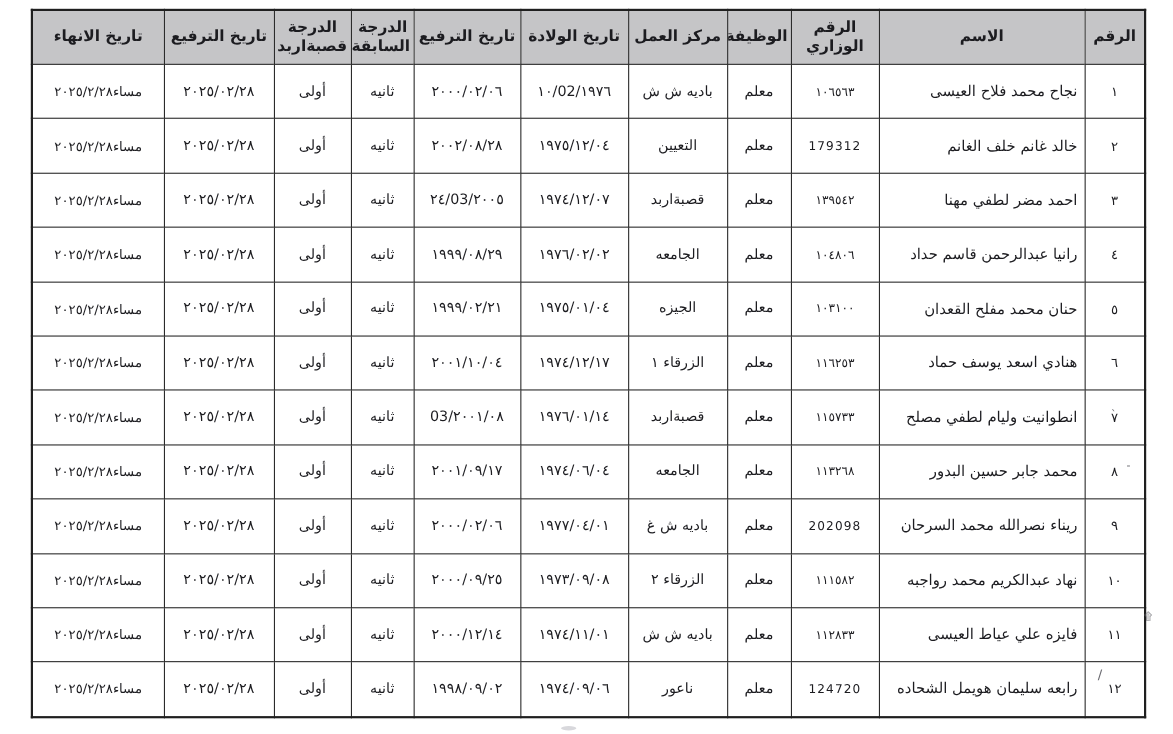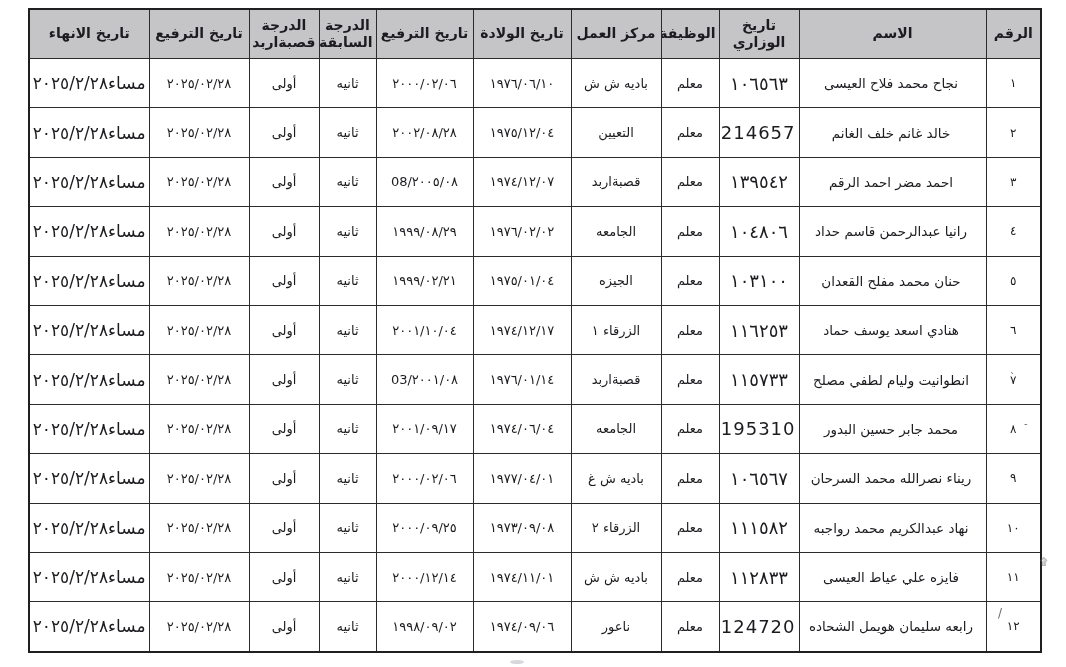--- a/index.html
+++ b/index.html
@@ -41,26 +41,27 @@
     font-size: 14px;
     line-height: 1.25;
     height: 46px;
   }
   .promo-table tbody td {
     height: 46.4px;
     font-size: 13px;
     background: #ffffff;
   }
   .promo-table tbody td.cell-name {
+    text-align: right;
     padding-right: 6px;
     font-size: 13.5px;
   }
   .promo-table tbody td.cell-num { font-size: 12px; }
-  .promo-table tbody td.cell-ministry_no { font-size: 18px; letter-spacing: 1px; }
-  .promo-table tbody td.cell-end_date { font-size: 17px; }
+  .promo-table tbody td.cell-ministry_no { font-size: 11px; letter-spacing: 1px; }
+  .promo-table tbody td.cell-end_date { font-size: 12px; }
   
   col.col-num { width: 55px; }
   col.col-name { width: 187px; }
   col.col-ministry_no { width: 80px; }
   col.col-job { width: 58px; }
   col.col-work_center { width: 90px; }
   col.col-birth_date { width: 98px; }
   col.col-appointment_date { width: 97px; }
   col.col-previous_grade { width: 57px; }
   col.col-due_grade { width: 70px; }
@@ -94,66 +95,66 @@
       <col class="col-appointment_date">
         <col class="col-previous_grade">
       <col class="col-due_grade">
         <col class="col-promotion_date">
         <col class="col-end_date">
     </colgroup>
     <thead>
       <tr id="header-row">
           <th>الرقم</th>
           <th>الاسم</th>
-          <th>تاريخ الوزاري</th>
+          <th>الرقم الوزاري</th>
           <th>الوظيفة</th>
           <th>مركز العمل</th>
           <th>تاريخ الولادة</th>
           <th>تاريخ الترفيع</th>
           <th>الدرجة السابقة</th>
           <th>الدرجة قصبةاربد</th>
           <th>تاريخ الترفيع</th>
           <th>تاريخ الانهاء</th>
         </tr>
     </thead>
     <tbody id="table-body">
         <tr>
           <td class="cell-num">١</td>
           <td class="cell-name">نجاح محمد فلاح العيسى</td>
           <td class="cell-ministry_no">١٠٦٥٦٣</td>
           <td class="cell-job">معلم</td>
           <td class="cell-work_center">باديه ش ش</td>
-          <td class="cell-birth_date">١٩٧٦/٠٦/١٠</td>
+          <td class="cell-birth_date">١٩٧٦/02/١٠</td>
           <td class="cell-appointment_date">٢٠٠٠/٠٢/٠٦</td>
           <td class="cell-previous_grade">ثانيه</td>
           <td class="cell-due_grade">أولى</td>
           <td class="cell-promotion_date">٢٠٢٥/٠٢/٢٨</td>
           <td class="cell-end_date">مساء٢٠٢٥/٢/٢٨</td>
         </tr>
         <tr>
           <td class="cell-num">٢</td>
           <td class="cell-name">خالد غانم خلف الغانم</td>
-          <td class="cell-ministry_no">214657</td>
+          <td class="cell-ministry_no">179312</td>
           <td class="cell-job">معلم</td>
           <td class="cell-work_center">التعيين</td>
           <td class="cell-birth_date">١٩٧٥/١٢/٠٤</td>
           <td class="cell-appointment_date">٢٠٠٢/٠٨/٢٨</td>
           <td class="cell-previous_grade">ثانيه</td>
           <td class="cell-due_grade">أولى</td>
           <td class="cell-promotion_date">٢٠٢٥/٠٢/٢٨</td>
           <td class="cell-end_date">مساء٢٠٢٥/٢/٢٨</td>
         </tr>
         <tr>
           <td class="cell-num">٣</td>
-          <td class="cell-name">احمد مضر احمد الرقم</td>
+          <td class="cell-name">احمد مضر لطفي مهنا</td>
           <td class="cell-ministry_no">١٣٩٥٤٢</td>
           <td class="cell-job">معلم</td>
           <td class="cell-work_center">قصبةاربد</td>
           <td class="cell-birth_date">١٩٧٤/١٢/٠٧</td>
-          <td class="cell-appointment_date">٢٠٠٥/٠٨/08</td>
+          <td class="cell-appointment_date">٢٠٠٥/03/٢٤</td>
           <td class="cell-previous_grade">ثانيه</td>
           <td class="cell-due_grade">أولى</td>
           <td class="cell-promotion_date">٢٠٢٥/٠٢/٢٨</td>
           <td class="cell-end_date">مساء٢٠٢٥/٢/٢٨</td>
         </tr>
         <tr>
           <td class="cell-num">٤</td>
           <td class="cell-name">رانيا عبدالرحمن قاسم حداد</td>
           <td class="cell-ministry_no">١٠٤٨٠٦</td>
           <td class="cell-job">معلم</td>
@@ -200,34 +201,34 @@
           <td class="cell-birth_date">١٩٧٦/٠١/١٤</td>
           <td class="cell-appointment_date">٢٠٠١/٠٨/03</td>
           <td class="cell-previous_grade">ثانيه</td>
           <td class="cell-due_grade">أولى</td>
           <td class="cell-promotion_date">٢٠٢٥/٠٢/٢٨</td>
           <td class="cell-end_date">مساء٢٠٢٥/٢/٢٨</td>
         </tr>
         <tr>
           <td class="cell-num">٨</td>
           <td class="cell-name">محمد جابر حسين البدور</td>
-          <td class="cell-ministry_no">195310</td>
+          <td class="cell-ministry_no">١١٣٢٦٨</td>
           <td class="cell-job">معلم</td>
           <td class="cell-work_center">الجامعه</td>
           <td class="cell-birth_date">١٩٧٤/٠٦/٠٤</td>
           <td class="cell-appointment_date">٢٠٠١/٠٩/١٧</td>
           <td class="cell-previous_grade">ثانيه</td>
           <td class="cell-due_grade">أولى</td>
           <td class="cell-promotion_date">٢٠٢٥/٠٢/٢٨</td>
           <td class="cell-end_date">مساء٢٠٢٥/٢/٢٨</td>
         </tr>
         <tr>
           <td class="cell-num">٩</td>
           <td class="cell-name">ريناء نصرالله محمد السرحان</td>
-          <td class="cell-ministry_no">١٠٦٥٦٧</td>
+          <td class="cell-ministry_no">202098</td>
           <td class="cell-job">معلم</td>
           <td class="cell-work_center">باديه ش غ</td>
           <td class="cell-birth_date">١٩٧٧/٠٤/٠١</td>
           <td class="cell-appointment_date">٢٠٠٠/٠٢/٠٦</td>
           <td class="cell-previous_grade">ثانيه</td>
           <td class="cell-due_grade">أولى</td>
           <td class="cell-promotion_date">٢٠٢٥/٠٢/٢٨</td>
           <td class="cell-end_date">مساء٢٠٢٥/٢/٢٨</td>
         </tr>
         <tr>

